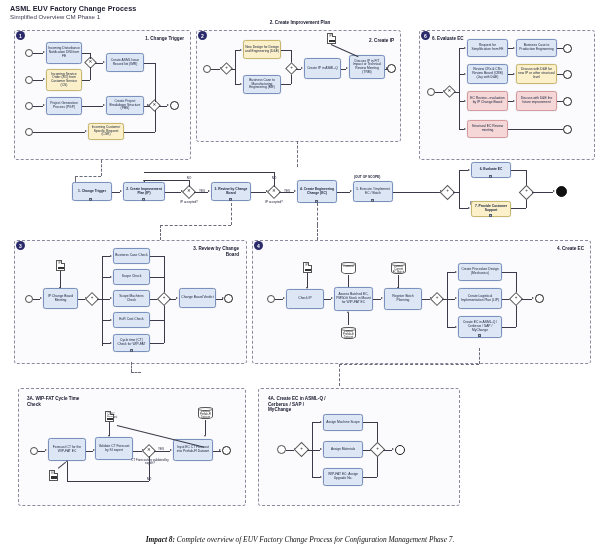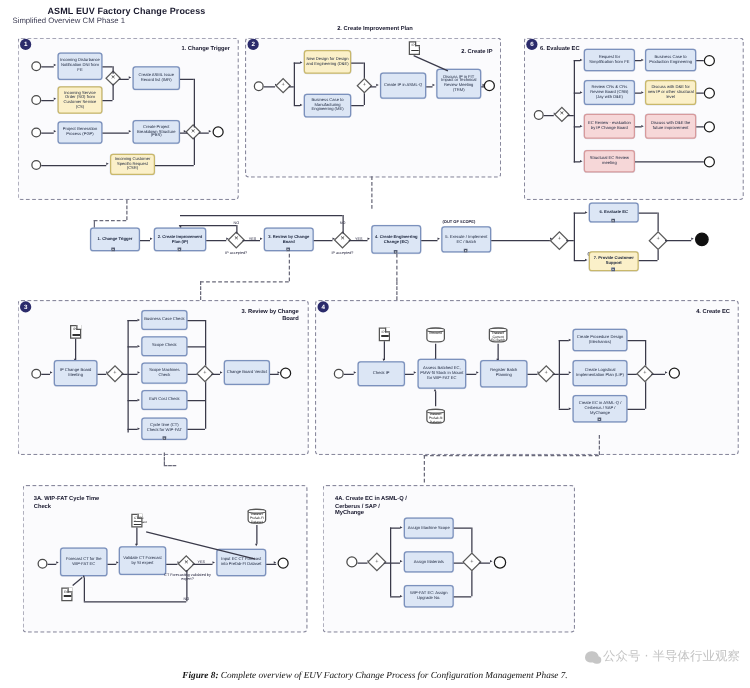--- a/index.html
+++ b/index.html
@@ -6,21 +6,21 @@
   body{
     width:600px;height:550px;overflow:hidden;
     background:#ffffff;
     font-family:"Liberation Sans",sans-serif;
     color:#1a1a2e;
     position:relative;
   }
   #page{position:relative;width:600px;height:550px;}
 
   
-  .doc-title{position:absolute;left:10px;top:4px;font-size:7.2px;font-weight:bold;letter-spacing:.1px;margin-left:28px;}
+  .doc-title{position:absolute;left:10px;top:4px;font-size:7.2px;font-weight:bold;letter-spacing:.1px;}
   .doc-sub{position:absolute;left:10px;top:13px;font-size:6.2px;color:#3b3b52;}
 
   
   .lane{position:absolute;border:1px dashed #8a8a9e;border-radius:3px;background:#fbfbfd;}
   .lane-title{position:absolute;font-size:4.6px;font-weight:bold;line-height:1.25;color:#15152b;white-space:pre-line;}
   .badge{position:absolute;width:9px;height:9px;border-radius:50%;background:#2b2b6b;color:#fff;
         font-size:5px;font-weight:bold;display:flex;align-items:center;justify-content:center;z-index:6;}
 
   
   .task{position:absolute;border:0.7px solid #7b91bd;border-radius:2.5px;background:#dce6f5;
@@ -504,21 +504,17 @@
   <div class="ln h" style="left:363px;top:422px;width:14px;"></div>
   <div class="ln h" style="left:363px;top:449.7px;width:14px;"></div>
   <div class="ln h" style="left:363px;top:477px;width:14px;"></div>
   <div class="ln v" style="left:377px;top:422px;height:55px;"></div>
   <div class="gw" style="left:372px;top:444px;width:11px;height:11px;"></div>
   <div class="gw-plus" style="left:372px;top:446.5px;width:11px;">+</div>
   <div class="ln h" style="left:383px;top:449.7px;width:9px;"></div>
     <div class="arw r" style="left:392px;top:448.2px;"></div>
   <div class="ev end" style="left:395px;top:445px;width:10px;height:10px;"></div>
 
-  <div class="wm">
-    <span class="wechat"></span>
-    <span>公众号 · 半导体行业观察</span>
+  <div class="caption">
+    <b>Impact 8:</b><span> Complete overview of EUV Factory Change Process for Configuration Management Phase 7.</span>
   </div>
-  <div class="caption">
-    <b>Figure 8:</b><span> Complete overview of EUV Factory Change Process for Configuration Management Phase 7.</span>
-  </div>
 
 </div>
 
 </body></html>

